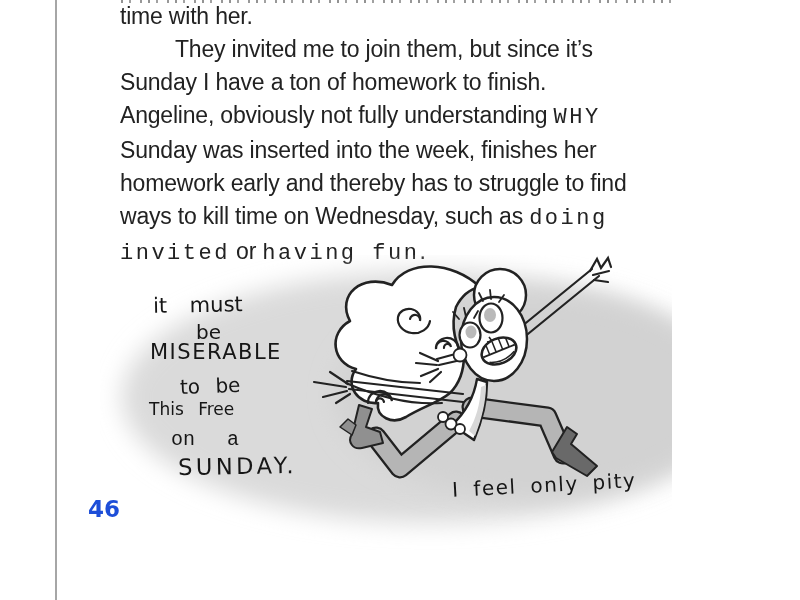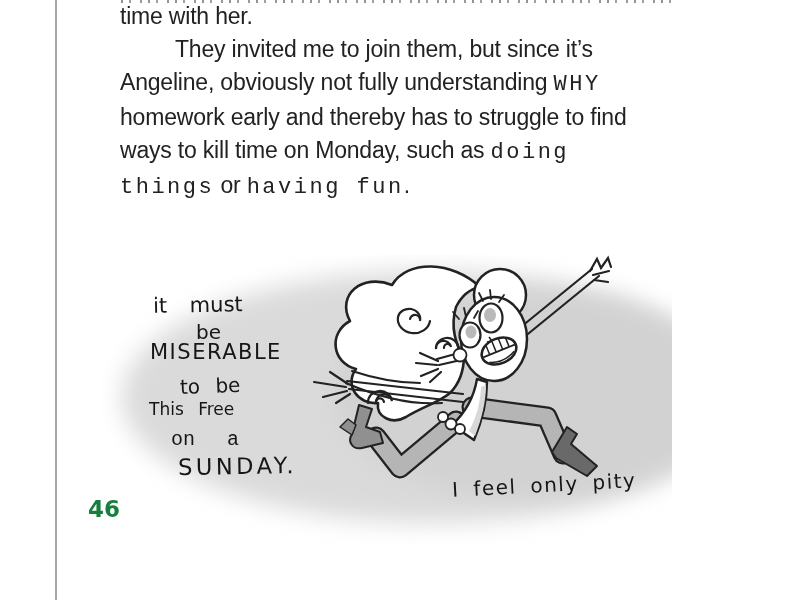--- a/index.html
+++ b/index.html
@@ -28,41 +28,43 @@
   .cap1{left:96px;top:65px;font-size:20px;}
   .cap2{left:50px;top:85px;font-size:21px;letter-spacing:1.5px;}
   .cap3{left:80px;top:119px;font-size:20px;word-spacing:9px;transform:rotate(-2deg);}
   .cap4{left:49px;top:144px;font-size:17px;word-spacing:9px;}
   .cap5{left:71px;top:173px;font-size:20px;word-spacing:20px;font-family:Liberation Mono, monospace;}
   .cap6{left:78px;top:198px;font-size:22.5px;letter-spacing:3.5px;transform:rotate(-1deg);}
   .cap-footer{left:352px;top:218px;font-size:20px;letter-spacing:1.5px;word-spacing:6px;
               transform:rotate(-3deg);}
 
   .page-number{position:absolute;left:88px;top:496px;font-family:"DejaVu Sans",sans-serif;
-               font-size:23px;font-weight:bold;color:#15803d;}
+               font-size:23px;font-weight:bold;color:#1d4ed8;}
   .copyright{position:absolute;left:672px;top:551px;font-size:7px;color:#c6c6c6;
              letter-spacing:.3px;}
 </style>
 </head>
 <body>
 
 <div class="screen">
 
   <div class="page-edge left"></div>
   <div class="page-edge right"></div>
 
   <div class="clipped-line"></div>
 
   <div class="bodytext">
     <div class="line">time with her.</div>
     <div class="line indent">They invited me to join them, but since it’s</div>
+    <div class="line">Sunday I have a ton of homework to finish.</div>
     <div class="line"><span>Angeline, obviously not fully understanding </span><span class="kid">WHY</span></div>
+    <div class="line">Sunday was inserted into the week, finishes her</div>
     <div class="line">homework early and thereby has to struggle to find</div>
-    <div class="line"><span>ways to kill time on Monday, such as </span><span class="kid">doing</span></div>
-    <div class="line"><span class="kid">things</span><span> or </span><span class="kid">having fun</span><span>.</span></div>
+    <div class="line"><span>ways to kill time on Wednesday, such as </span><span class="kid">doing</span></div>
+    <div class="line"><span class="kid">invited</span><span> or </span><span class="kid">having fun</span><span>.</span></div>
   </div>
 
   <div class="illustration">
     <svg width="645" height="295" viewBox="0 0 645 295">
       <defs>
         <filter id="soft" x="-30%" y="-30%" width="160%" height="160%">
           <feGaussianBlur stdDeviation="12"></feGaussianBlur>
         </filter>
       </defs>
 

